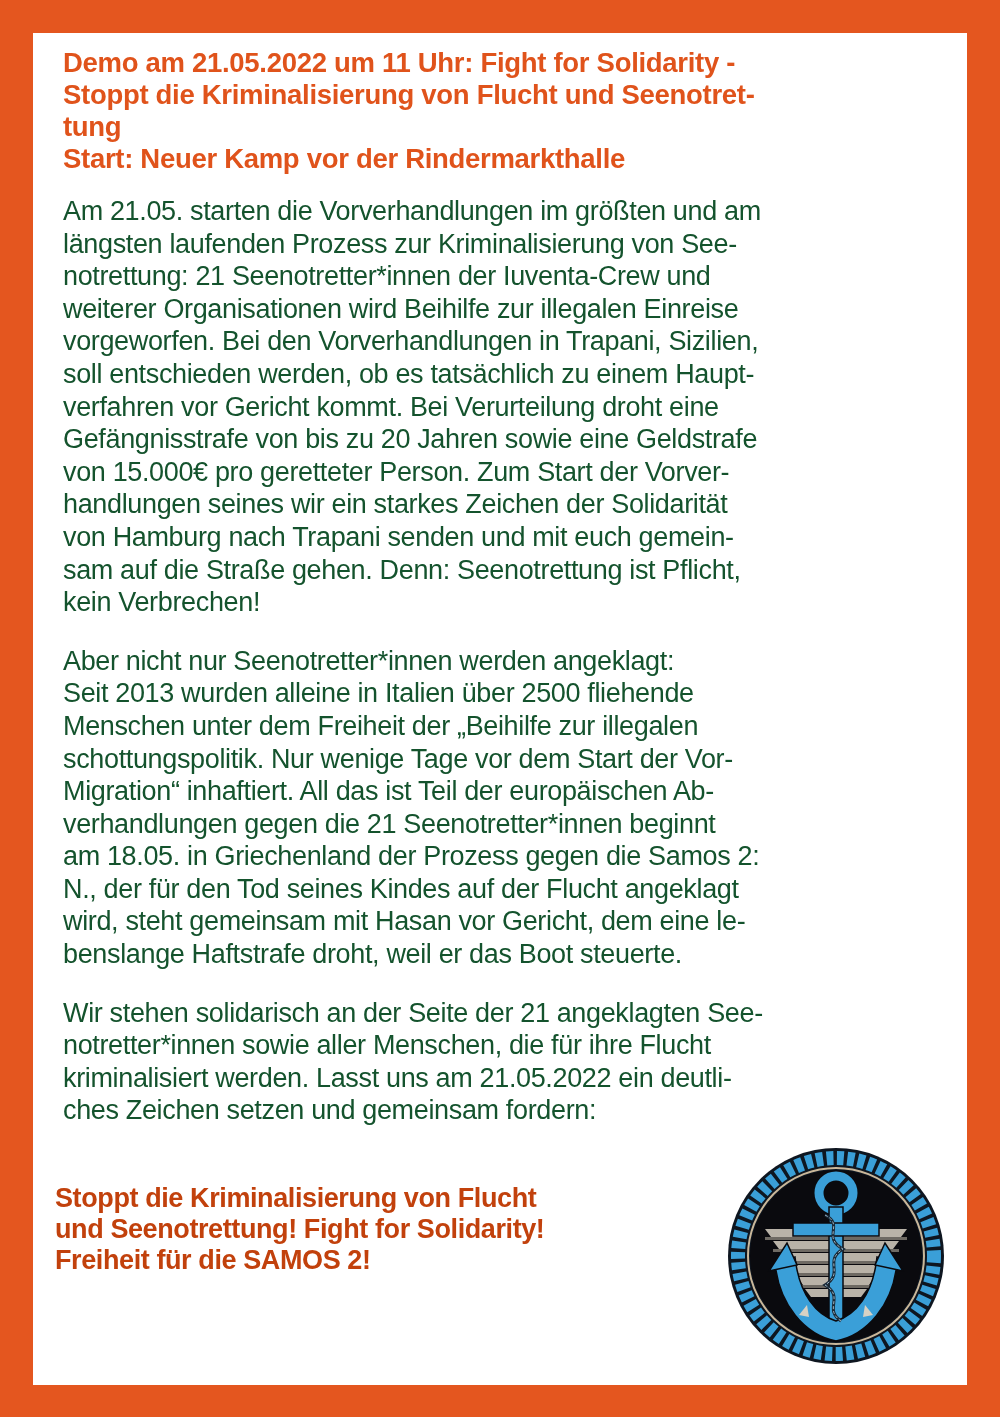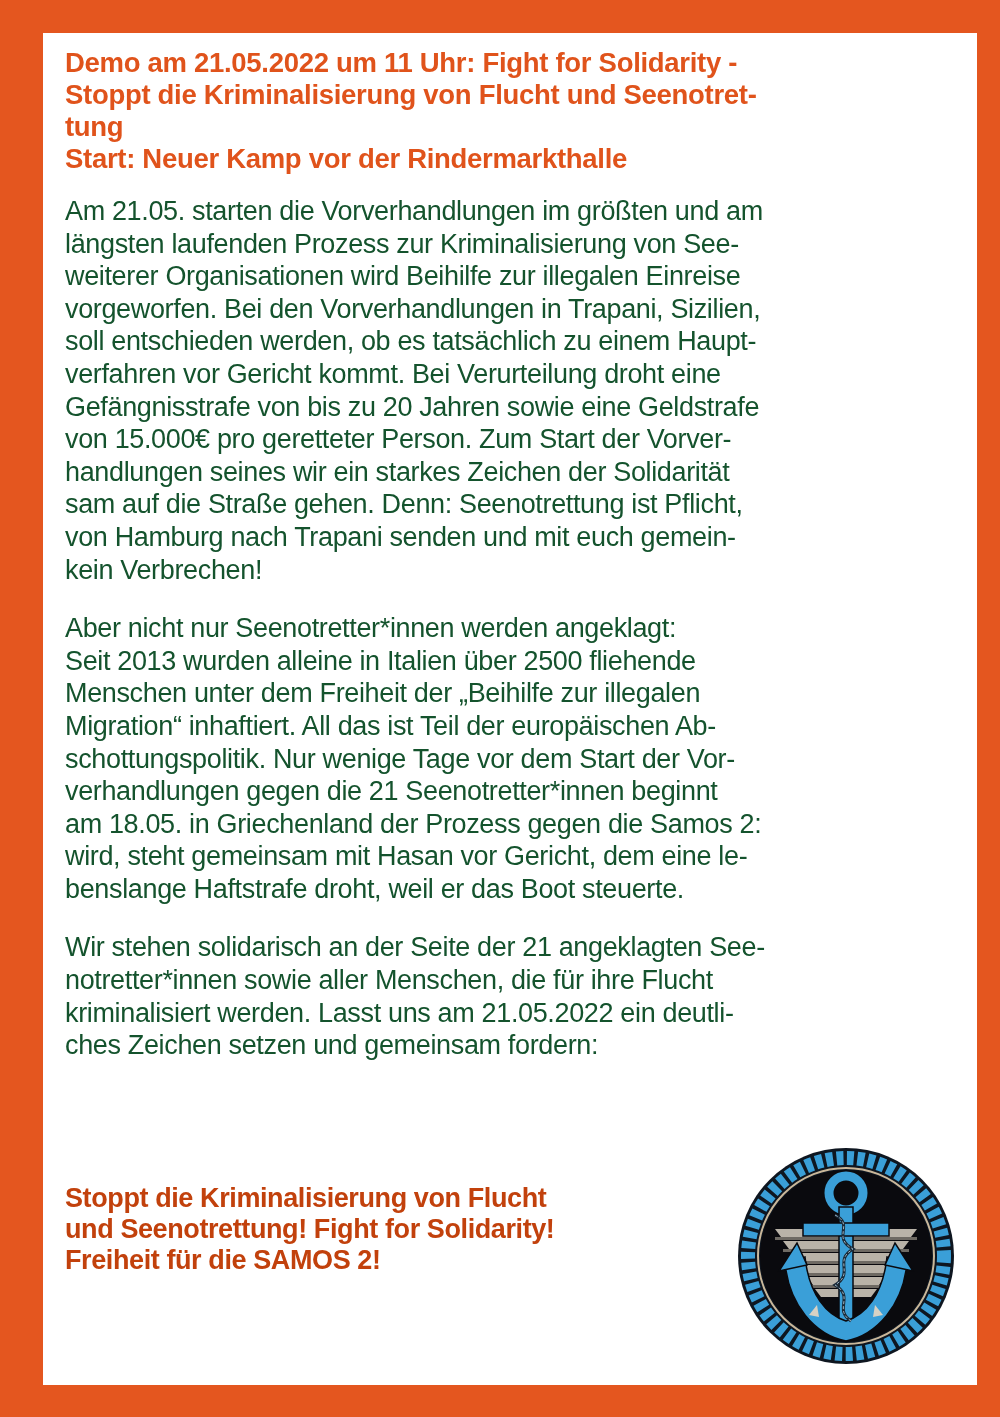--- a/index.html
+++ b/index.html
@@ -9,23 +9,22 @@
       position: relative;
       overflow: hidden;
       font-family: "Liberation Sans", "DejaVu Sans", sans-serif;
     }
     .panel {
       position: absolute;
       left: 33px; top: 33px;
       width: 934px; height: 1352px;
       background: #ffffff;
       box-sizing: border-box;
-      padding: 14px 20px 0 22px;
+      padding: 14px 20px 0 30px;
       color: #E8561A;
-      margin-left: 10px;
     }
     .headline {
       font-weight: bold;
       font-size: 27.5px;
       line-height: 32px;
       margin: 0;
       letter-spacing: -0.3px;
       color: #E0531B;
     }
     .headline span { display: block; }
@@ -63,40 +62,42 @@
   <h1 class="headline">
     <span>Demo am 21.05.2022 um 11 Uhr: Fight for Solidarity -</span>
     <span>Stoppt die Kriminalisierung von Flucht und Seenotret-</span>
     <span>tung</span>
     <span>Start: Neuer Kamp vor der Rindermarkthalle</span>
   </h1>
 
   <p class="para" id="p1">
     <span>Am 21.05. starten die Vorverhandlungen im größten und am</span>
     <span>längsten laufenden Prozess zur Kriminalisierung von See-</span>
+    <span>notrettung: 21 Seenotretter*innen der Iuventa-Crew und</span>
     <span>weiterer Organisationen wird Beihilfe zur illegalen Einreise</span>
     <span>vorgeworfen. Bei den Vorverhandlungen in Trapani, Sizilien,</span>
     <span>soll entschieden werden, ob es tatsächlich zu einem Haupt-</span>
     <span>verfahren vor Gericht kommt. Bei Verurteilung droht eine</span>
     <span>Gefängnisstrafe von bis zu 20 Jahren sowie eine Geldstrafe</span>
     <span>von 15.000€ pro geretteter Person. Zum Start der Vorver-</span>
     <span>handlungen seines wir ein starkes Zeichen der Solidarität</span>
+    <span>von Hamburg nach Trapani senden und mit euch gemein-</span>
     <span>sam auf die Straße gehen. Denn: Seenotrettung ist Pflicht,</span>
-    <span>von Hamburg nach Trapani senden und mit euch gemein-</span>
     <span>kein Verbrechen!</span>
   </p>
 
   <p class="para" id="p2">
     <span>Aber nicht nur Seenotretter*innen werden angeklagt:</span>
     <span>Seit 2013 wurden alleine in Italien über 2500 fliehende</span>
     <span>Menschen unter dem Freiheit der „Beihilfe zur illegalen</span>
+    <span>schottungspolitik. Nur wenige Tage vor dem Start der Vor-</span>
     <span>Migration“ inhaftiert. All das ist Teil der europäischen Ab-</span>
-    <span>schottungspolitik. Nur wenige Tage vor dem Start der Vor-</span>
     <span>verhandlungen gegen die 21 Seenotretter*innen beginnt</span>
     <span>am 18.05. in Griechenland der Prozess gegen die Samos 2:</span>
+    <span>N., der für den Tod seines Kindes auf der Flucht angeklagt</span>
     <span>wird, steht gemeinsam mit Hasan vor Gericht, dem eine le-</span>
     <span>benslange Haftstrafe droht, weil er das Boot steuerte.</span>
   </p>
 
   <p class="para" id="p3">
     <span>Wir stehen solidarisch an der Seite der 21 angeklagten See-</span>
     <span>notretter*innen sowie aller Menschen, die für ihre Flucht</span>
     <span>kriminalisiert werden. Lasst uns am 21.05.2022 ein deutli-</span>
     <span>ches Zeichen setzen und gemeinsam fordern:</span>
   </p>

